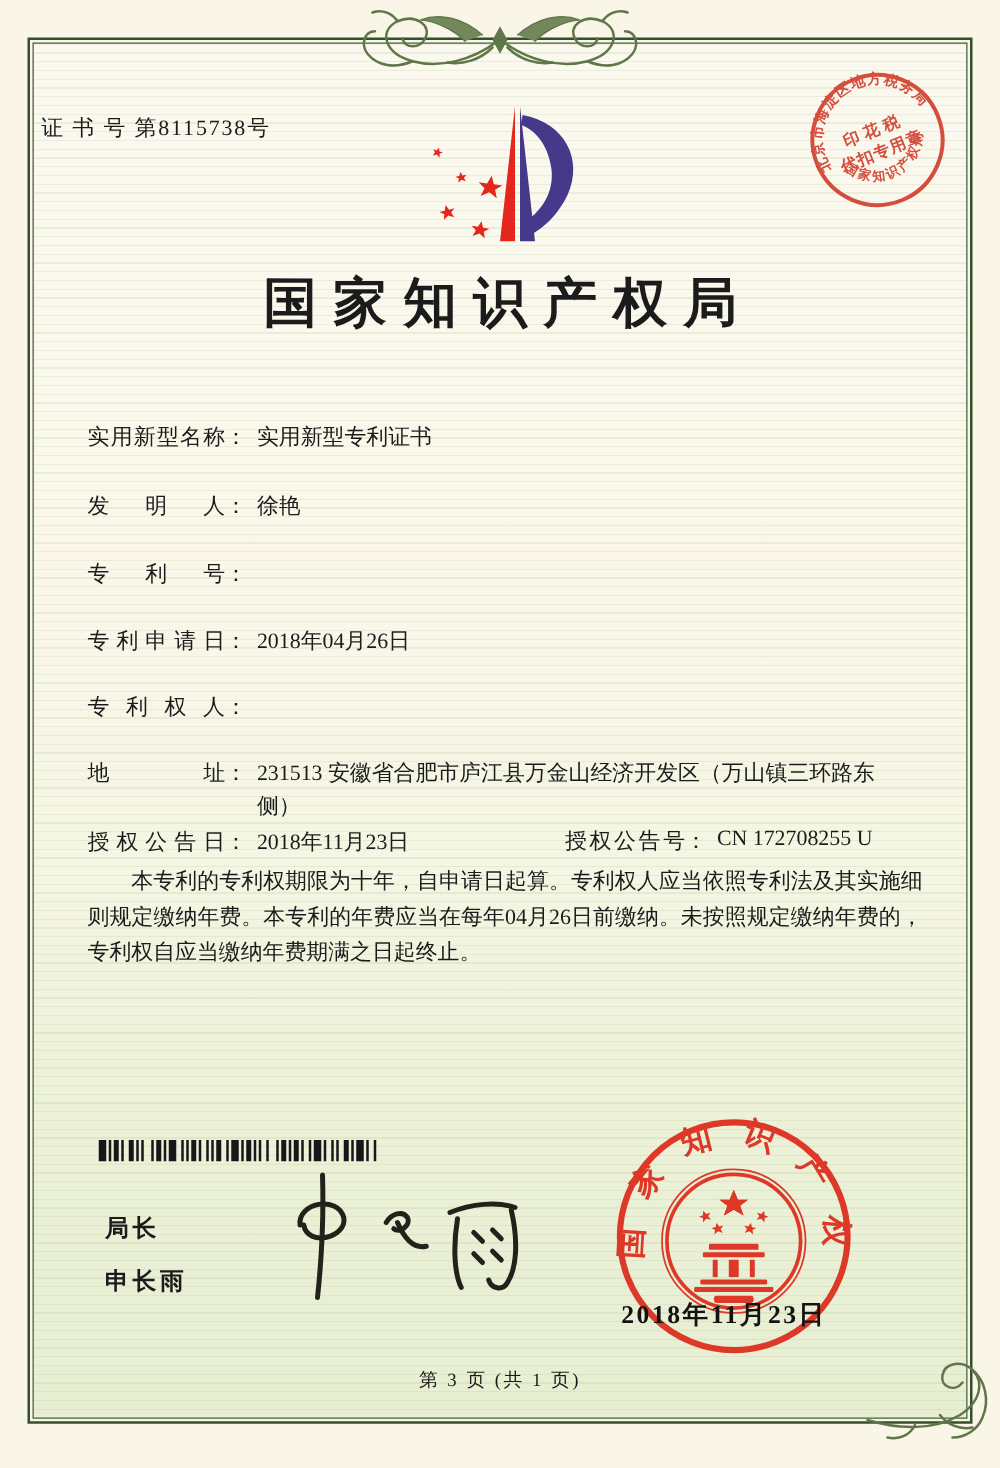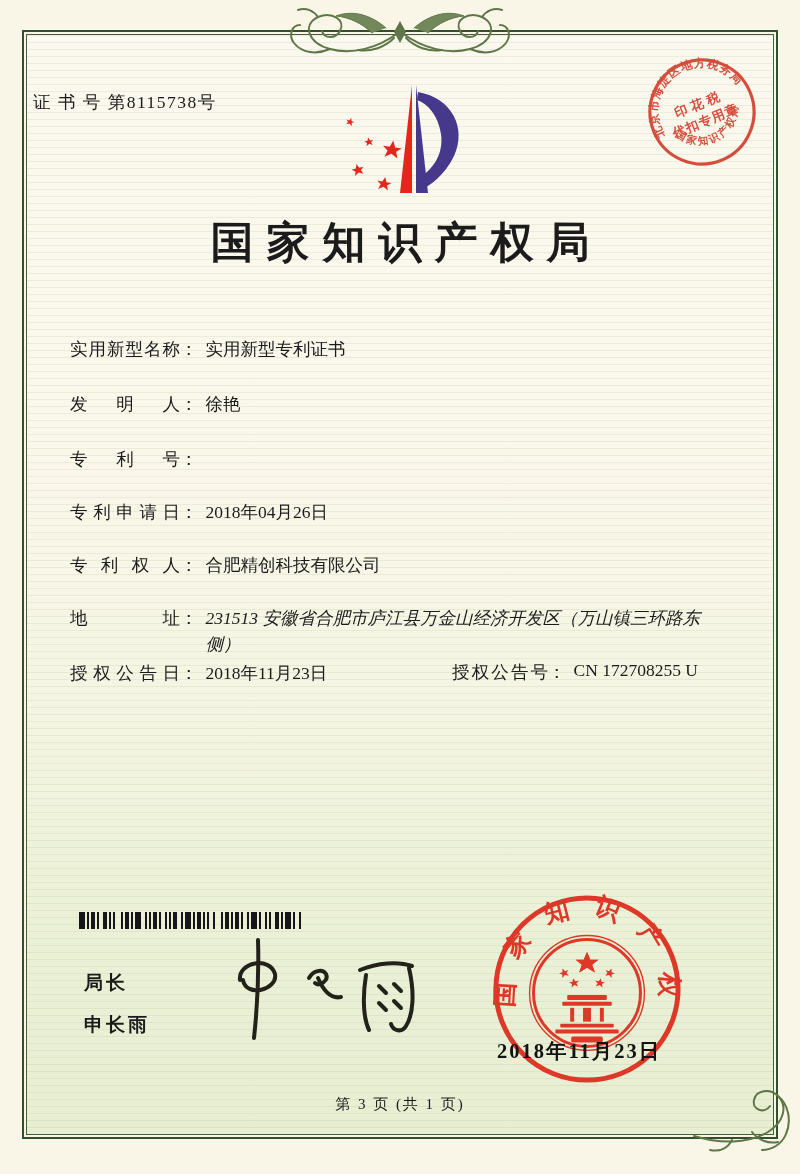--- a/index.html
+++ b/index.html
@@ -23,21 +23,21 @@
   .abs{position:absolute;}
   .cert-no{left:33px;top:90px;font-size:17.5px;letter-spacing:1.5px;}
   .title{
     left:0;top:214px;width:100%;text-align:center;
     font-size:43px;font-weight:bold;letter-spacing:13px;text-indent:13px;
   }
   .field-row{left:70px;font-size:17.5px;display:flex;align-items:flex-start;line-height:26px;}
   .field-label{display:inline-flex;justify-content:space-between;width:110px;flex:none;}
   .field-colon{flex:none;margin-right:8px;}
   .field-value{white-space:pre-wrap;}
-  .addr-value{width:505px;font-style:italic;}
+  .addr-value{width:505px;}
   .grant-row{left:452px;font-size:17.5px;display:flex;}
   .grant-row .field-label{width:96px;}
   .paras{left:70px;top:690px;width:668px;font-size:17.5px;line-height:28.5px;text-align:justify;}
   .paras p{margin:0;text-indent:2em;}
   .barcode{left:79px;top:912px;height:17px;display:flex;align-items:stretch;}
   .barcode .bar{background:#17171a;flex:none;height:100%;}
   .officer-title{left:84px;top:970px;font-size:19px;font-weight:600;letter-spacing:3px;}
   .officer-name{left:84px;top:1012px;font-size:19px;font-weight:600;letter-spacing:3px;}
   .seal-date{left:497px;top:1037px;font-size:20.5px;letter-spacing:2px;color:#131313;font-weight:600;}
   .footer{left:0;top:1095px;width:100%;text-align:center;font-size:15px;letter-spacing:2px;}
@@ -151,21 +151,20 @@
   <span class="field-value">2018年04月26日</span>
 </div>
 <div class="abs field-row" style="top:552px;">
   <span class="field-label char-justify">
       <span>专</span>
       <span>利</span>
       <span>权</span>
       <span>人</span>
     </span>
     <span class="field-colon">：</span>
-  <span class="field-value">合肥精创科技有限公司</span>
 </div>
 <div class="abs field-row" style="top:605px;">
   <span class="field-label char-justify">
       <span>地</span>
       <span>址</span>
     </span>
     <span class="field-colon">：</span>
   <span class="field-value addr-value">231513 安徽省合肥市庐江县万金山经济开发区（万山镇三环路东侧）</span>
 </div>
 <div class="abs field-row" style="top:660px;">
@@ -185,20 +184,21 @@
       <span>权</span>
       <span>公</span>
       <span>告</span>
       <span>号</span>
     </span>
     <span class="field-colon">：</span>
   <span class="field-value">CN 172708255 U</span>
 </div>
 
 <div class="abs paras">
+  <p>本专利的专利权期限为十年，自申请日起算。专利权人应当依照专利法及其实施细则规定缴纳年费。本专利的年费应当在每年04月26日前缴纳。未按照规定缴纳年费的，专利权自应当缴纳年费期满之日起终止。</p>
 </div>
 
 <div class="abs barcode" id="barcode">
     <div class="bar" style="width: 6px;"></div>
     <div class="bar" style="width: 2px; background: transparent;"></div>
     <div class="bar" style="width: 2px;"></div>
     <div class="bar" style="width: 2px; background: transparent;"></div>
     <div class="bar" style="width: 4px;"></div>
     <div class="bar" style="width: 2px; background: transparent;"></div>
     <div class="bar" style="width: 2px;"></div>

